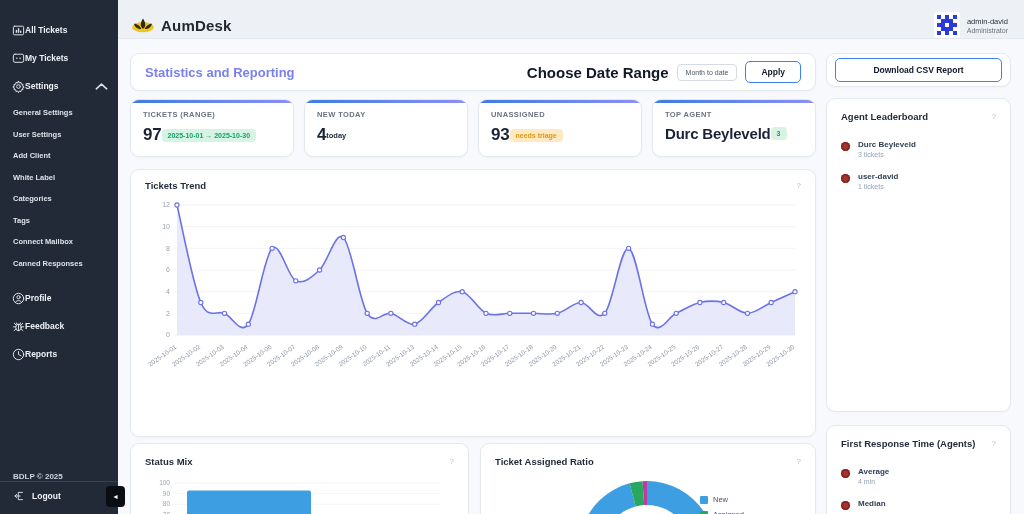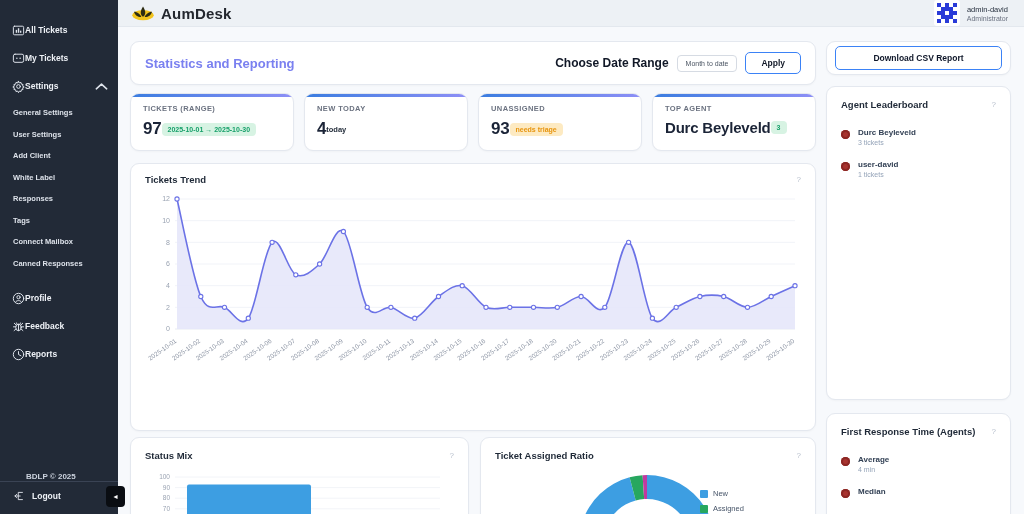--- a/index.html
+++ b/index.html
@@ -10,49 +10,49 @@
   .sidebar { width:118px; min-width:118px; height:514px; background:#222a37; color:#e8ebf1; display:flex; flex-direction:column; padding-top:16px; z-index:2; }
   .s-item { display:flex; align-items:center; height:28px; padding:0 10px 0 12px; cursor:pointer; }
   .s-item .icn { width:13px; height:13px; color:#dfe4ec; flex:none; display:inline-flex; }
   .s-item .icn svg { width:100%; height:100%; }
   .s-label { font-size:8.5px; font-weight:700; color:#eef1f6; white-space:nowrap; }
   .chev { width:8px; height:8px; margin-left:auto; color:#c3cad6; display:inline-flex; }
   .chev svg { width:100%; height:100%; }
   .s-sub { padding:2px 0 4px; }
   .s-sub-item { height:21.5px; display:flex; align-items:center; padding-left:13px; font-size:7.5px; font-weight:700; color:#dde2ea; cursor:pointer; white-space:nowrap; }
   .side-footer { margin-top:auto; }
-  .foot-line1 { font-size:8px; font-weight:700; color:#ccd3de; padding:0 26px; }
+  .foot-line1 { font-size:8px; font-weight:700; color:#ccd3de; padding:0 13px; }
   .foot-line2 { font-size:7.5px; color:#ccd3de; padding:2px 13px 8px; }
   .logout-row { border-top:1px solid #3a4354; display:flex; align-items:center; gap:7px; padding:8px 13px 12px; cursor:pointer; }
   .logout-row .icn { width:12px; height:12px; color:#e4e8ef; display:inline-flex; }
   .logout-row .icn svg { width:100%; height:100%; }
   .collapse-btn { position:absolute; left:106px; top:486px; width:19px; height:21px; background:#0a0d12; border:none; border-radius:4px; color:#fff; font-size:8px; line-height:1; cursor:pointer; z-index:5; display:flex; align-items:center; justify-content:center; }
 
   
   .main { flex:1; display:flex; flex-direction:column; min-width:0; }
-  .topbar { height:48px; background:#edf1f5; border-bottom:1px solid #e3e8ee; display:flex; align-items:center; justify-content:space-between; padding:0 16px 0 13px; }
+  .topbar { height:48px; background:#edf1f5; border-bottom:1px solid #e3e8ee; display:flex; align-items:center; justify-content:space-between; padding:12px 16px 0 13px; }
   .brand { display:flex; align-items:center; gap:6px; cursor:pointer; }
   .brand .logo { width:24px; height:16px; display:inline-flex; }
   .brand-name { font-size:15px; font-weight:800; color:#23272e; letter-spacing:.2px; }
   .userbox { display:flex; align-items:center; gap:7px; cursor:pointer; }
   .avatar { width:26px; height:26px; background:#fff; border-radius:3px; display:flex; align-items:center; justify-content:center; }
   .u-name { font-size:7.5px; font-weight:400; color:#1f2937;text-align:center; }
   .u-role { font-size:7px; color:#6b7280; margin-top:1px; }
 
   .content { flex:1; display:flex; gap:10px; padding:14px 13px 0 12px; background:#f7f9fc; }
   .left-col { width:686px; min-width:686px; }
   .right-col { flex:1; min-width:0; }
 
   .card { background:#fff; border:1px solid #e4e8ef; border-radius:9px; box-shadow:0 1px 2px rgba(16,24,40,.03); }
 
   
-  .toolbar-card { height:44px; display:flex; align-items:center; padding:0 14px; margin-bottom:8px; }
+  .toolbar-card { height:38px; display:flex; align-items:center; padding:0 14px; margin-bottom:8px; }
   .page-title { font-size:13px; font-weight:700; color:#7a80f0; }
   .tb-right { margin-left:auto; display:flex; align-items:center; gap:8px; }
-  .dr-label { font-size:12px; font-weight:700; color:#111827; }
+  .dr-label { font-size:15px; font-weight:700; color:#111827; }
   .dr-select { border:1px solid #d6dbe3; border-radius:4px; background:#fff; font-size:7px; color:#4b5563; padding:4px 8px; cursor:pointer; }
   .apply-btn { border:1.5px solid #3b82f6; border-radius:5px; background:#fff; font-size:8.5px; font-weight:700; color:#111827; padding:5px 15px; cursor:pointer; }
 
   
   .stats-row { display:grid; grid-template-columns:repeat(4,1fr); gap:10px; margin-bottom:12px; }
   .stat-card { position:relative; height:58px; padding:10px 12px 0; overflow:hidden; }
   .stat-accent { position:absolute; top:0; left:0; right:0; height:3px; background:linear-gradient(90deg,#3b7de0,#8d8ff6); }
   .stat-label { font-size:7.5px; font-weight:700; color:#6b7280; letter-spacing:.4px; }
   .stat-row2 { display:flex; align-items:center; margin-top:6px; }
   .stat-value { font-size:17px; font-weight:800; color:#1b2437; letter-spacing:-.2px; white-space:nowrap; }
@@ -130,21 +130,21 @@
             <svg viewBox="0 0 10 6">
               <path d="M1 4.8 L5 1.2 L9 4.8" fill="none" stroke="currentColor" stroke-width="1.2" stroke-linecap="round" stroke-linejoin="round"></path>
             </svg>
           </span>
         </div>
         <div class="s-sub">
           <div class="s-sub-item">General Settings</div>
           <div class="s-sub-item">User Settings</div>
           <div class="s-sub-item">Add Client</div>
           <div class="s-sub-item">White Label</div>
-          <div class="s-sub-item">Responses</div>
+          <div class="s-sub-item">Categories</div>
           <div class="s-sub-item">Tags</div>
           <div class="s-sub-item">Connect Mailbox</div>
           <div class="s-sub-item">Canned Responses</div>
         </div>
       </nav>
     <nav id="side-secondary" style="margin-top:6px;">
         <div class="s-item">
           <span class="icn">
             <svg viewBox="0 0 16 16">
               <circle cx="8" cy="8" r="6.4" fill="none" stroke="currentColor" stroke-width="1.2" stroke-linecap="round" stroke-linejoin="round"></circle>

